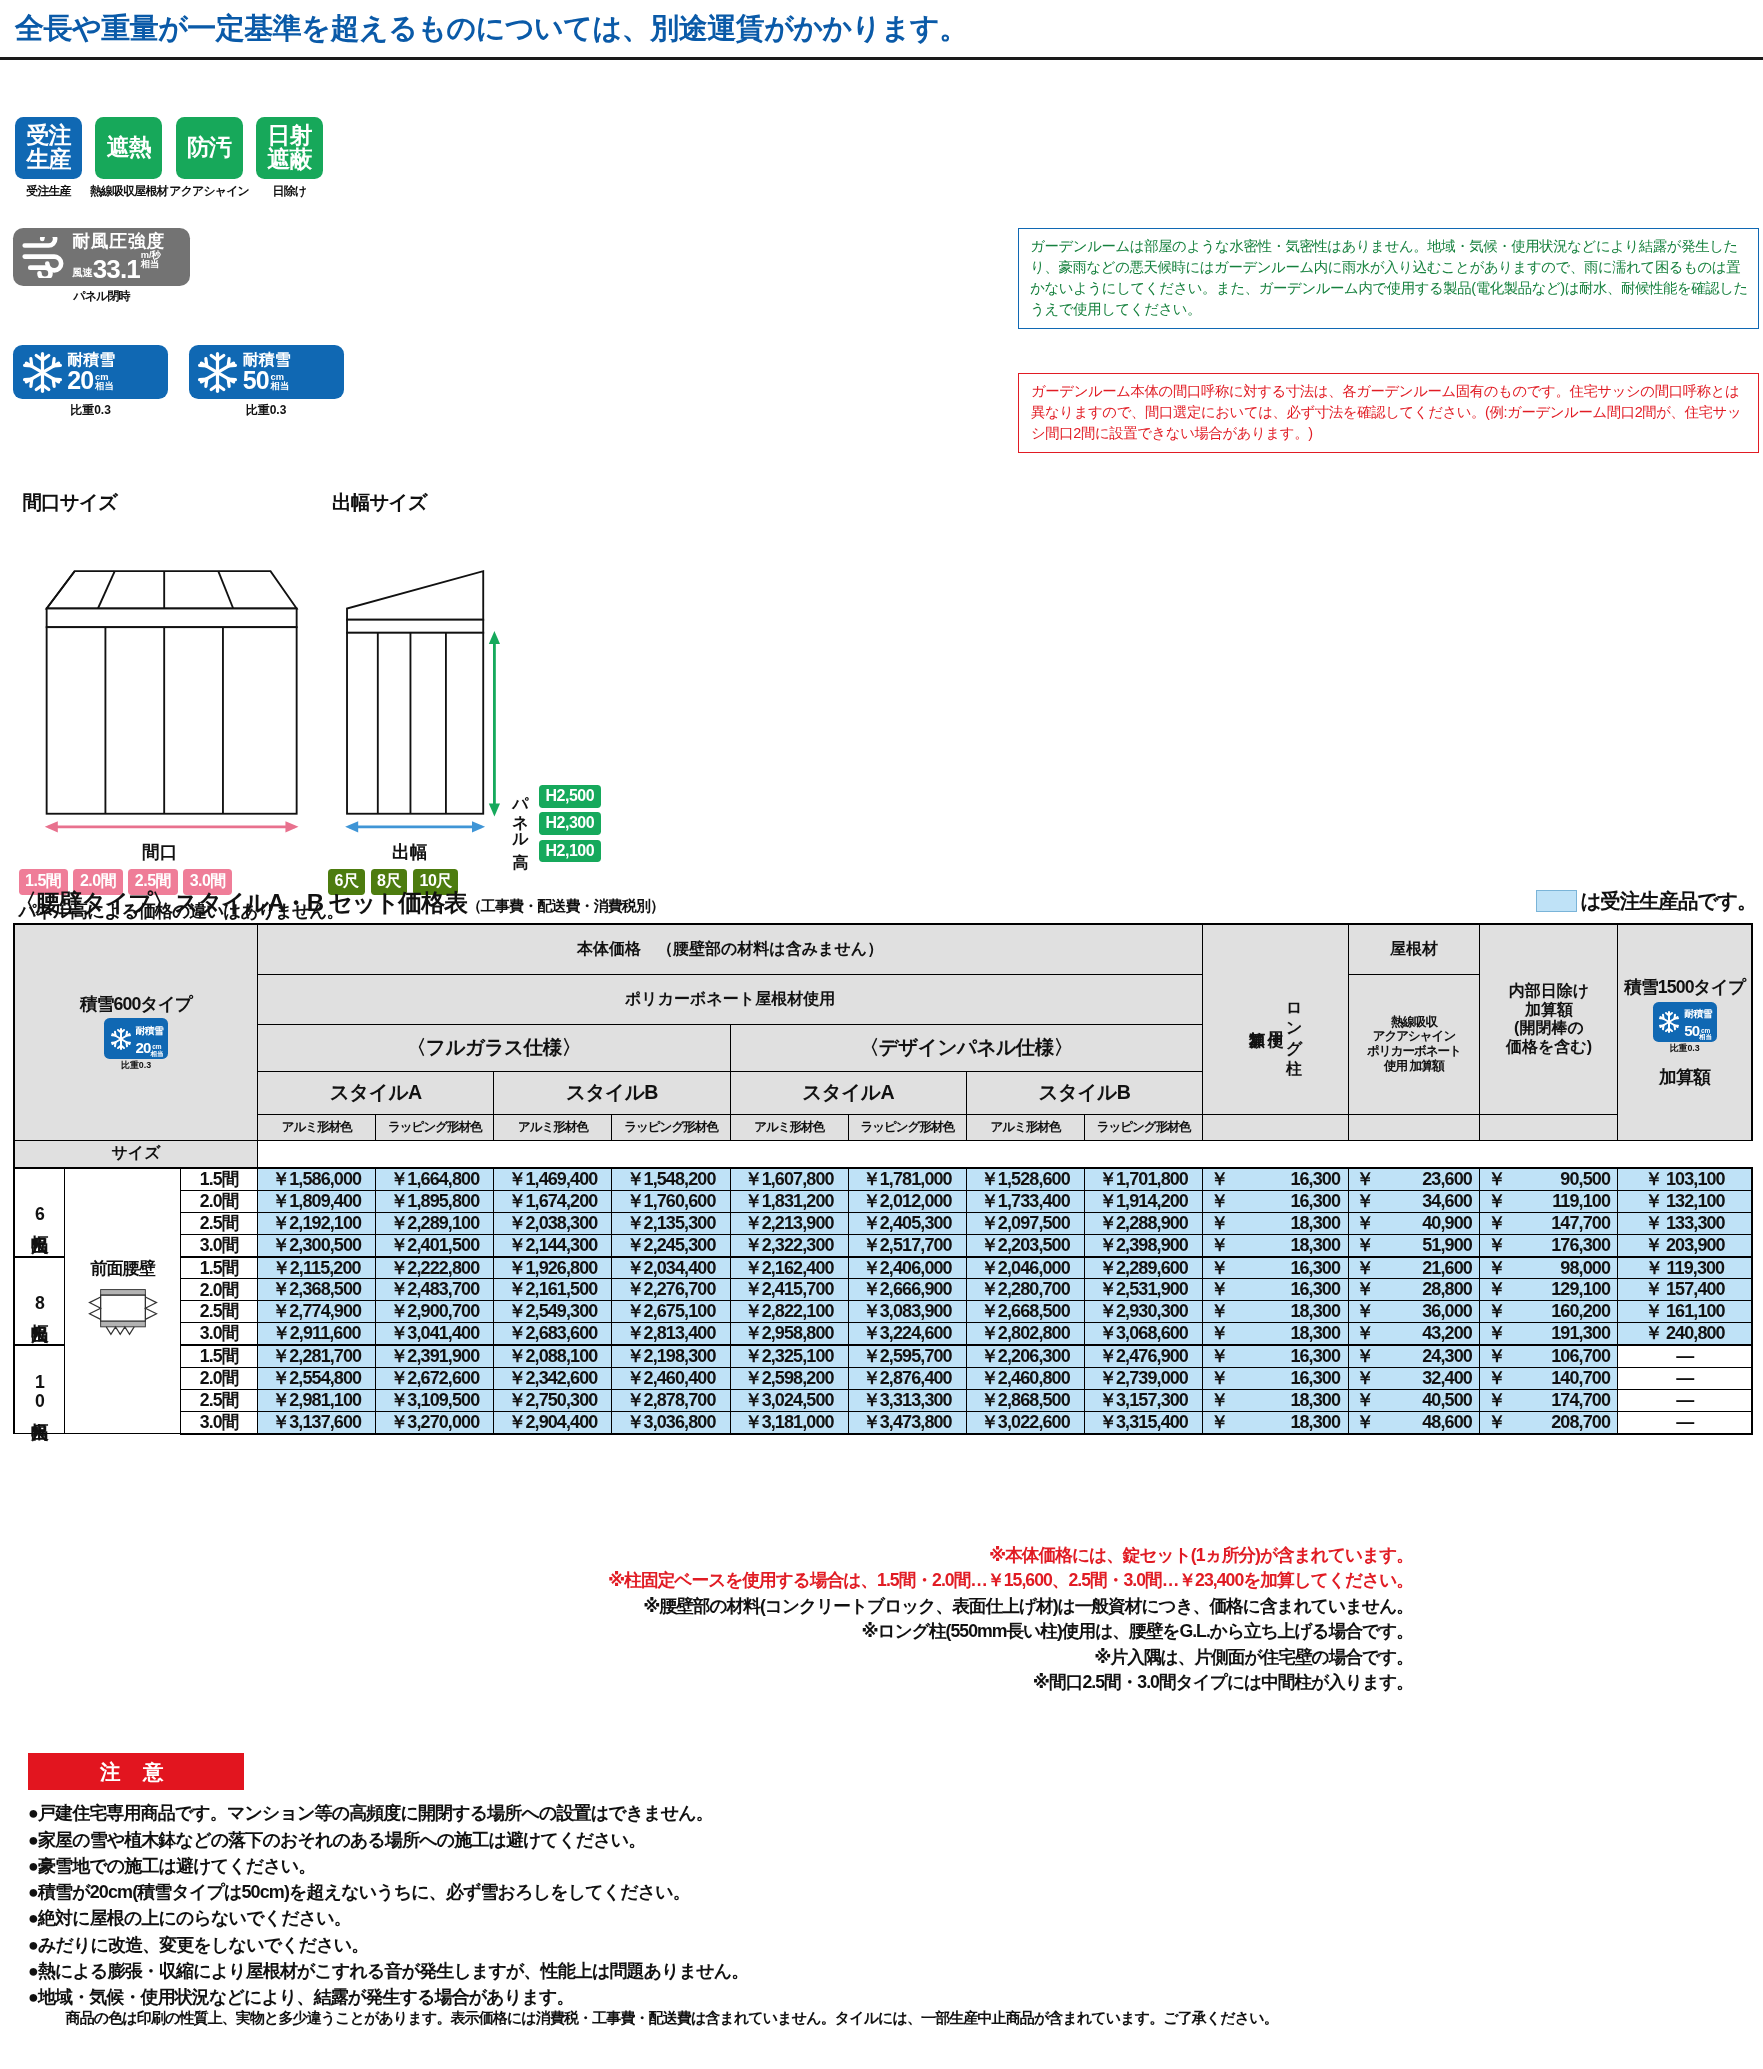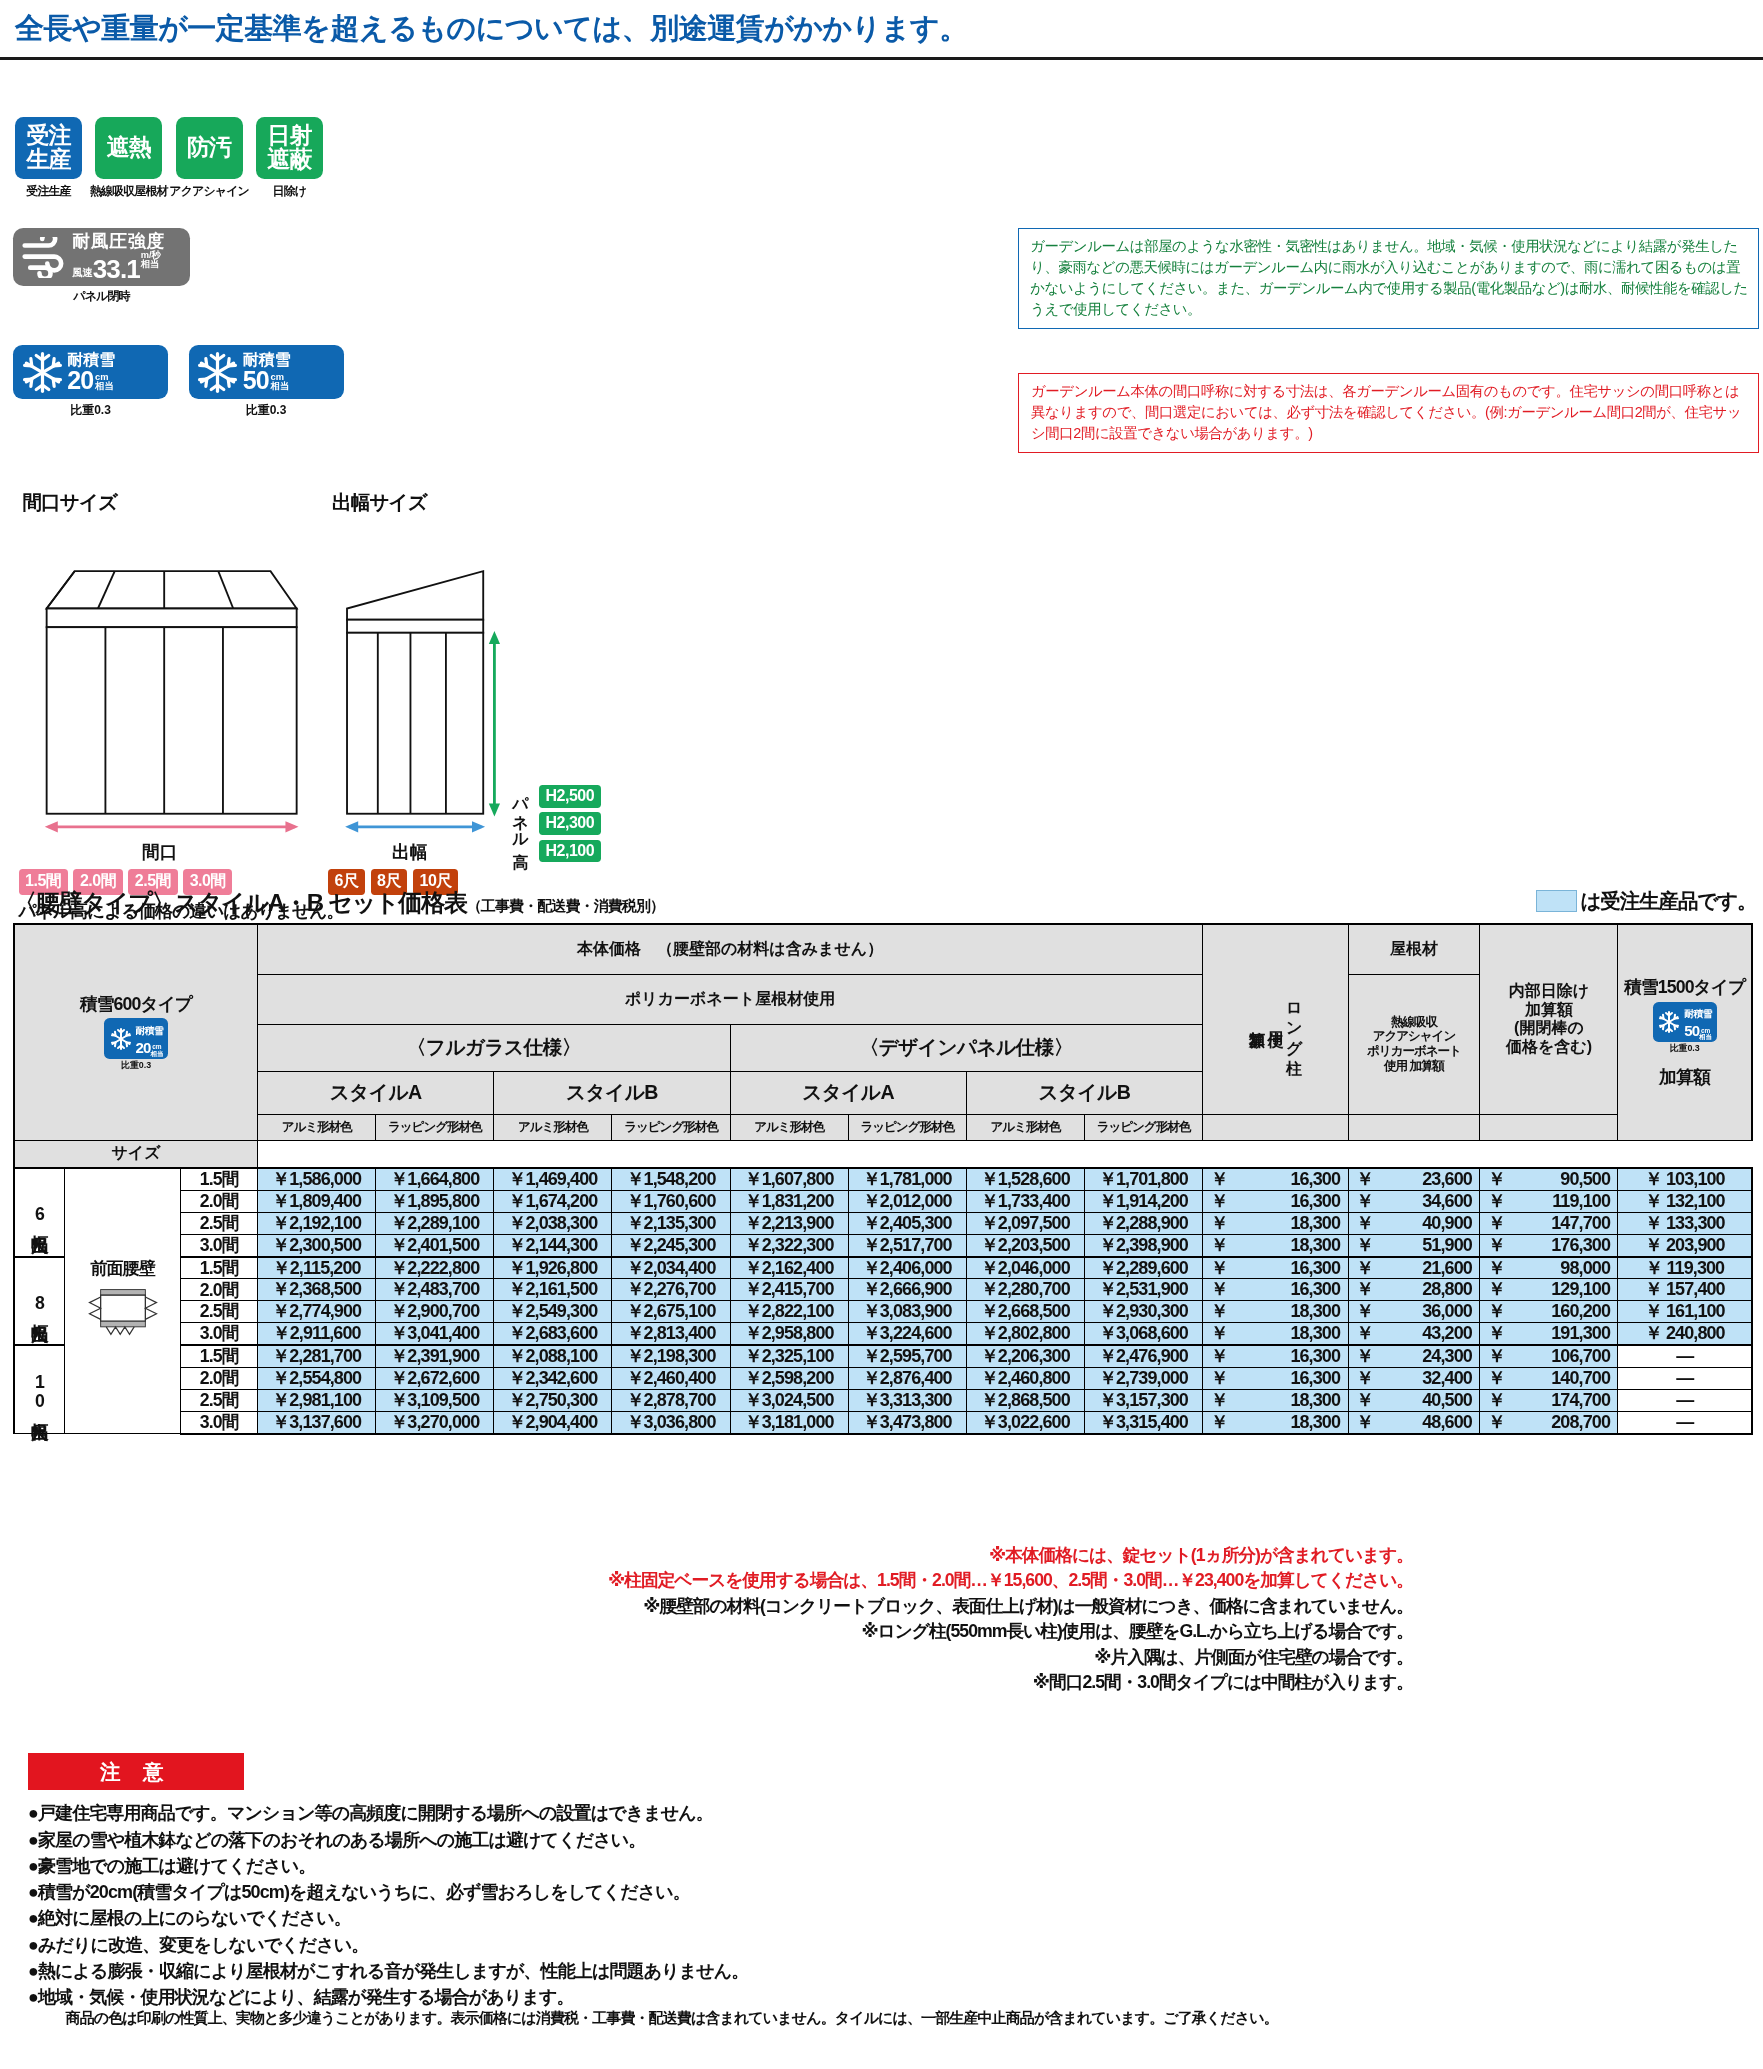--- a/index.html
+++ b/index.html
@@ -85,21 +85,21 @@
   .dg-t2{ left:332px; top:0px; }
   .dg-label{ position:absolute; font-size:17.7px; font-weight:bold; color:#111; }
   .dg-l1{ left:142px; top:351px; }
   .dg-l2{ left:392px; top:351px; }
   .pill-row{ position:absolute; display:flex; gap:5.6px; }
   .pill{
     font-size:16px; font-weight:bold; color:#fff; border-radius:3.7px;
     padding:1.9px 6.5px 2.8px; letter-spacing:-0.5px;
   }
   .pill.pink{ background:#ef7d98; }
-  .pill.blue{ background:#c2410c; }
+  .pill.blue{ background:#4d7c0f; }
   .pill.green{ background:#16a95c; }
   .pr1{ left:18.6px; top:380px; }
   .pr2{ left:328px; top:380px; }
   .panel-h-col{ position:absolute; left:539px; top:296px; display:flex; flex-direction:column; gap:4.7px;}
   .panel-h-label{
     position:absolute; left:508px; top:296px; width:22.4px;
     font-size:16px; font-weight:bold; color:#111;
     writing-mode:vertical-rl; letter-spacing:0px;
   }
   .note-under{

